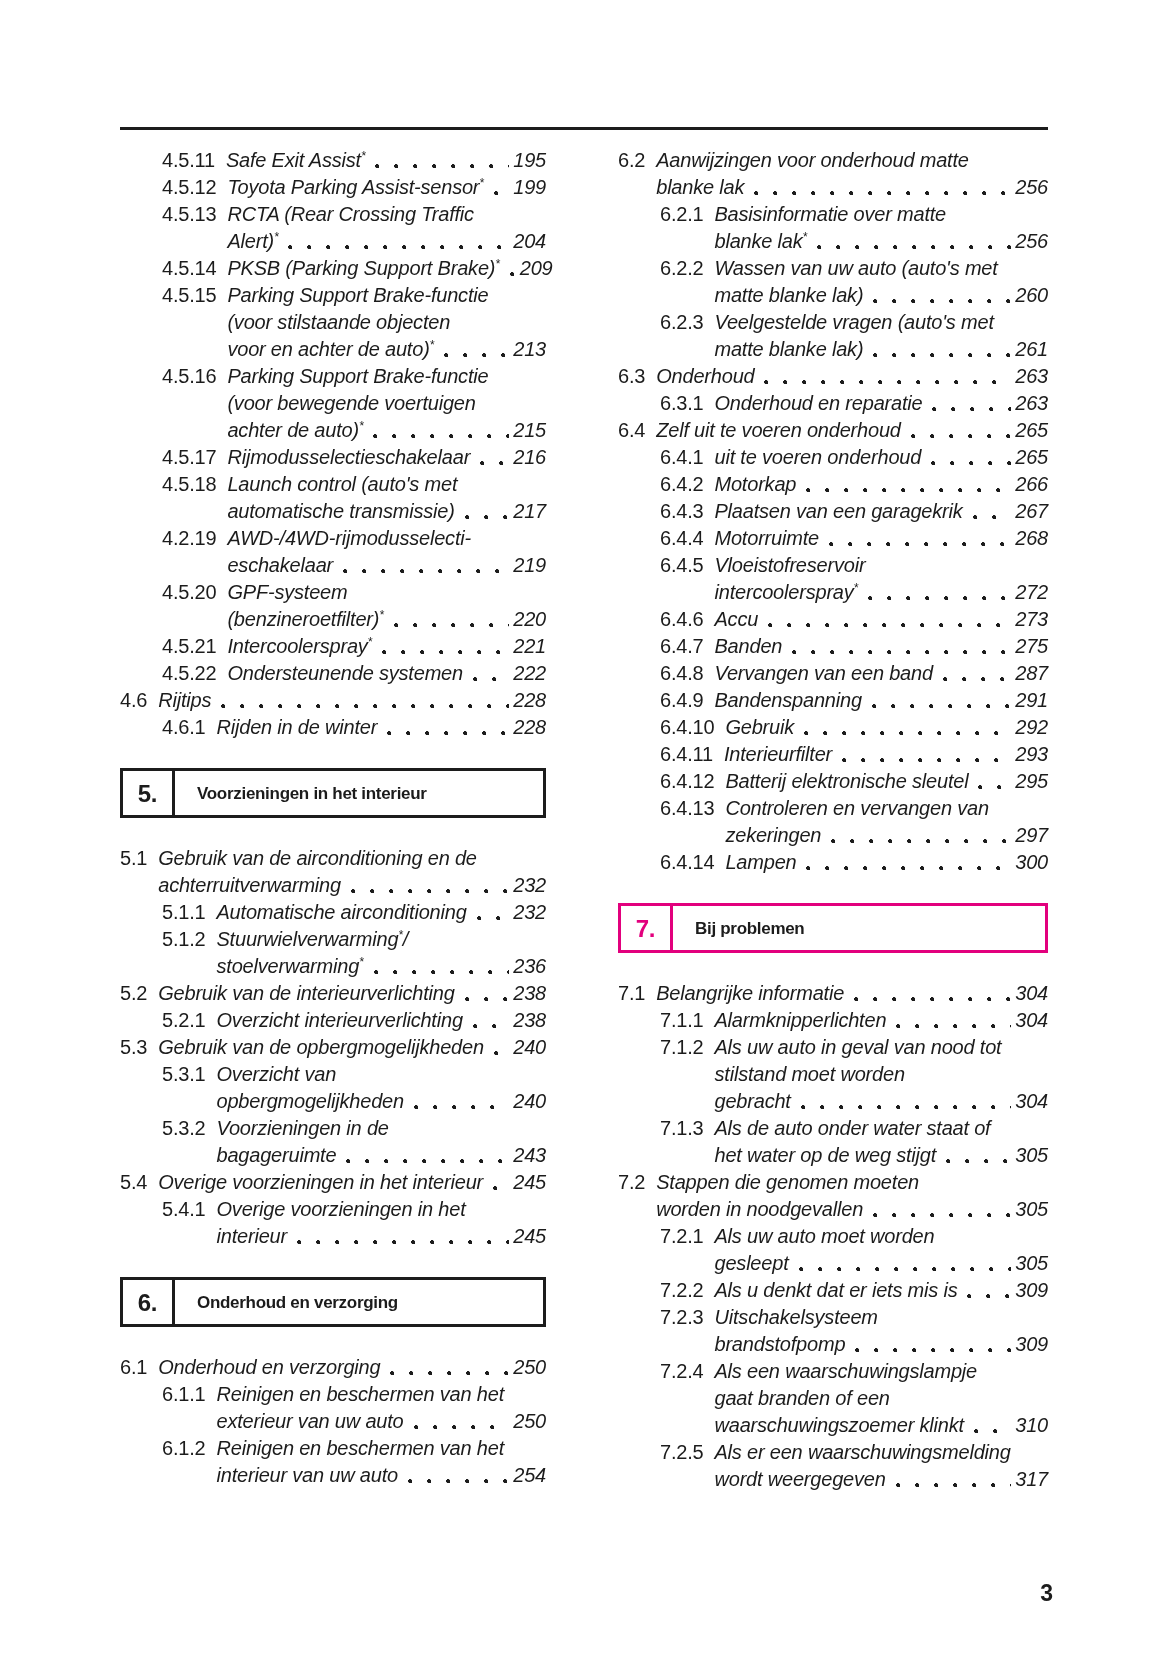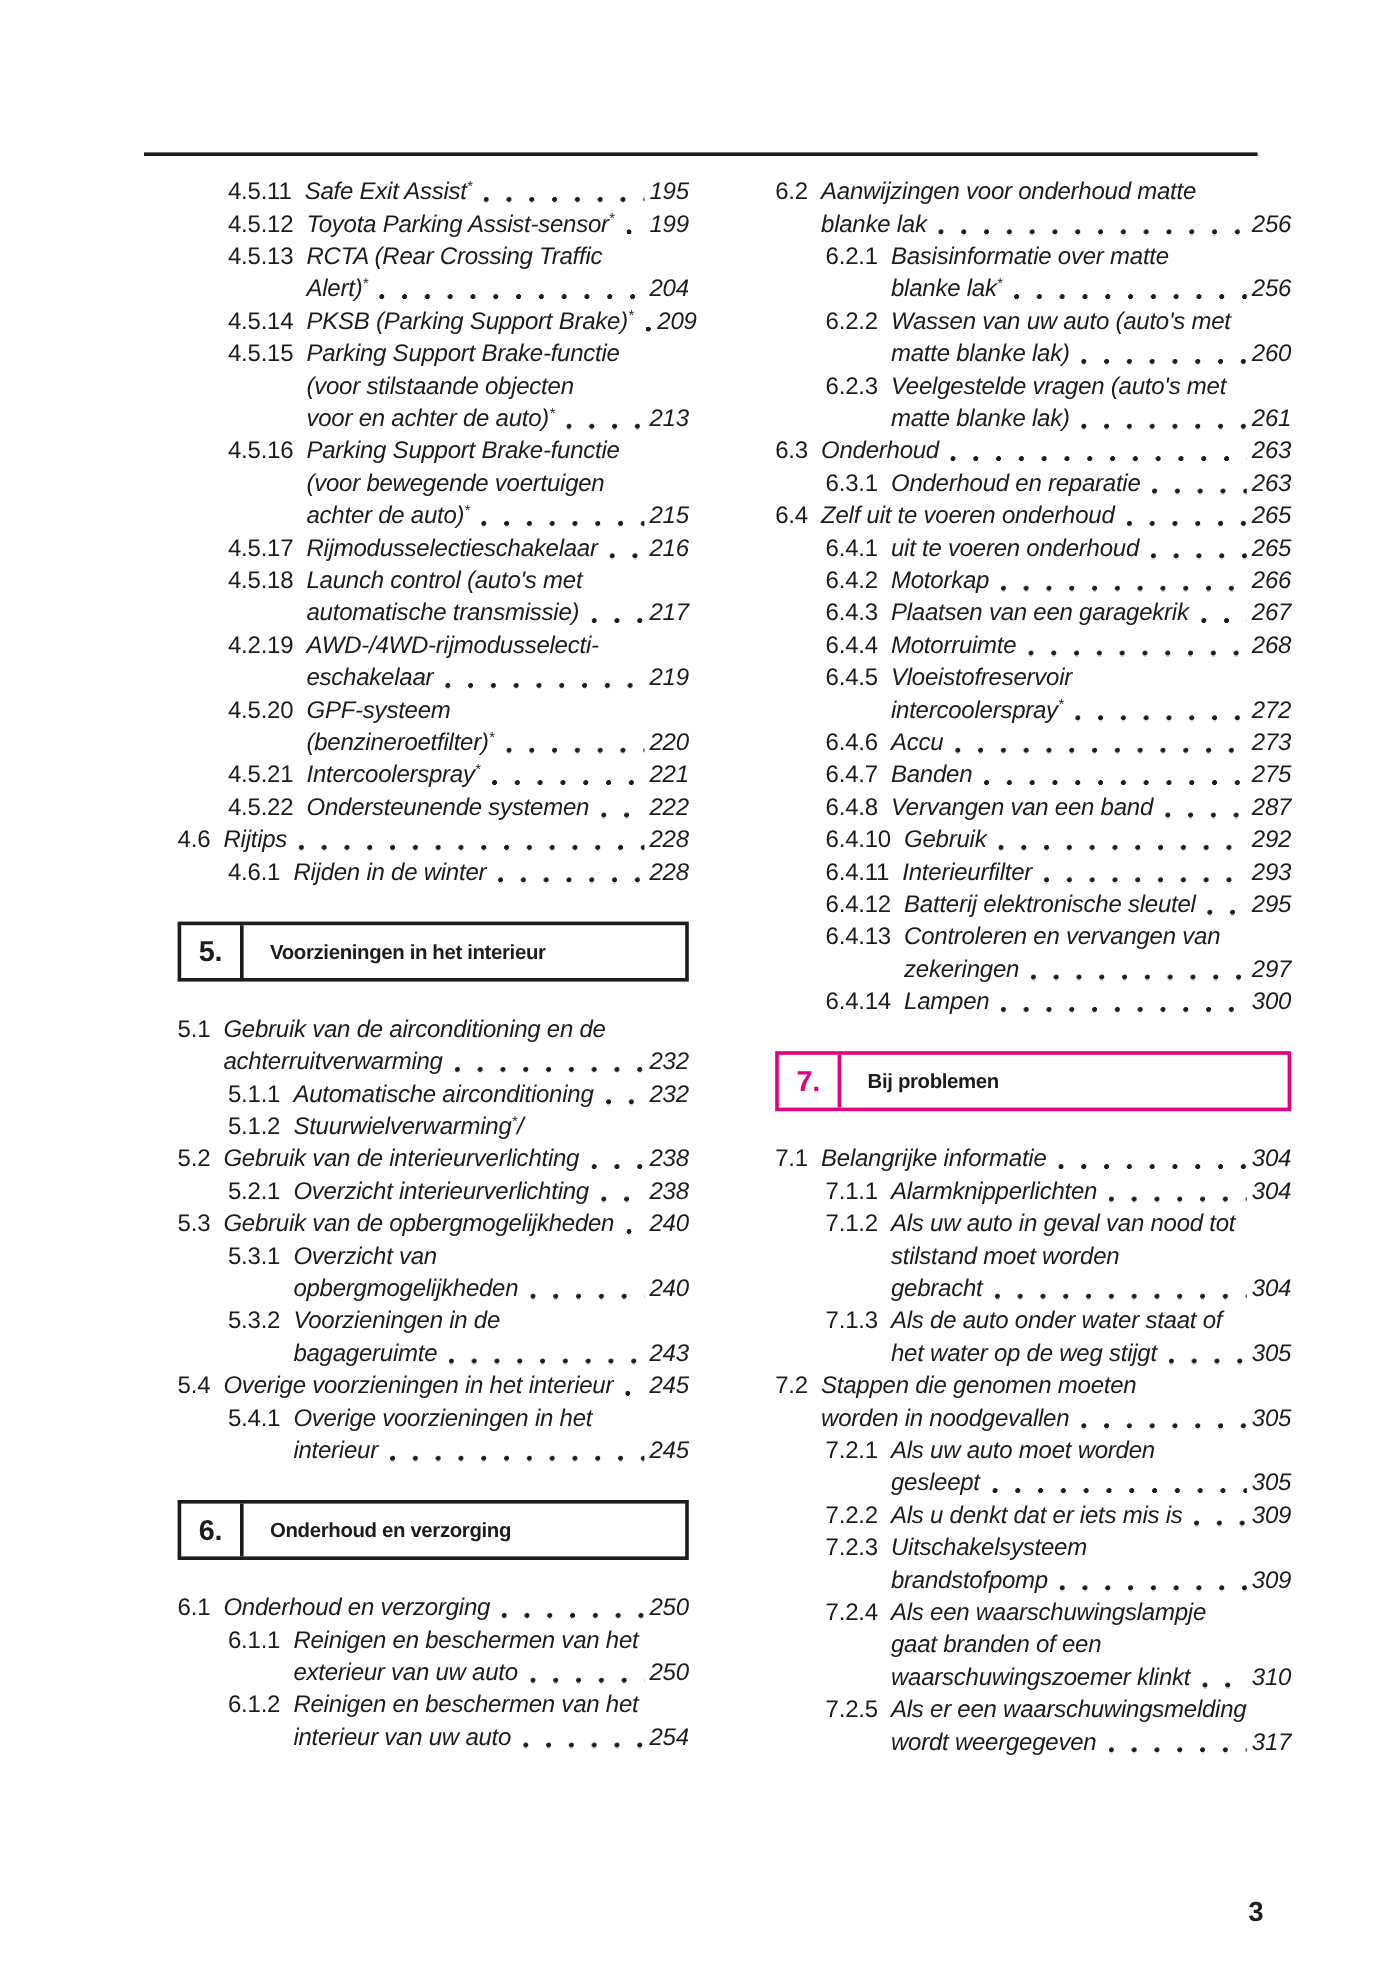--- a/index.html
+++ b/index.html
@@ -5,21 +5,21 @@
   html,body{margin:0;padding:0;background:#ffffff;}
   body{
     width:1165px;height:1653px;
     font-family:"Liberation Sans", sans-serif;
     color:#1c1c1c;
     position:relative;
     overflow:hidden;
   }
   .page{position:absolute;inset:0;}
   .top-rule{position:absolute;left:120px;top:127px;width:928px;height:3px;background:#1c1c1c;}
-  .col{position:absolute;top:147px;font-size:20px;line-height:27px;letter-spacing:-0.2px;margin-left:28px;}
+  .col{position:absolute;top:147px;font-size:20px;line-height:27px;letter-spacing:-0.2px;}
   .col-left{left:120px;width:426px;}
   .col-right{left:618px;width:430px;}
 
   .entry{display:flex;align-items:flex-start;}
   .entry .num{flex:0 0 auto;margin-right:11px;white-space:pre;}
   .entry.lvl3{padding-left:42px;}
   .entry .body{flex:1 1 auto;min-width:0;font-style:italic;}
   .bline{display:flex;align-items:baseline;}
   .bline .txt{white-space:nowrap;}
   sup{font-size:12px;line-height:0;position:relative;top:1px;vertical-align:super;}
@@ -242,20 +242,25 @@
             <span class="pg">232</span>
           </div>
         </div>
       </div>
       <div class="entry lvl3">
         <span class="num">5.1.2</span>
         <div class="body">
           <div class="bline">
             <span class="txt">Stuurwielverwarming<sup>*</sup>/</span>
           </div>
+          <div class="bline">
+            <span class="txt">stoelverwarming<sup>*</sup></span>
+            <span class="leader"></span>
+            <span class="pg">236</span>
+          </div>
         </div>
       </div>
       <div class="entry lvl2">
         <span class="num">5.2</span>
         <div class="body">
           <div class="bline">
             <span class="txt">Gebruik van de interieurverlichting</span>
             <span class="leader"></span>
             <span class="pg">238</span>
           </div>
@@ -527,20 +532,30 @@
           </div>
         </div>
       </div>
       <div class="entry lvl3">
         <span class="num">6.4.8</span>
         <div class="body">
           <div class="bline">
             <span class="txt">Vervangen van een band</span>
             <span class="leader"></span>
             <span class="pg">287</span>
+          </div>
+        </div>
+      </div>
+      <div class="entry lvl3">
+        <span class="num">6.4.9</span>
+        <div class="body">
+          <div class="bline">
+            <span class="txt">Bandenspanning</span>
+            <span class="leader"></span>
+            <span class="pg">291</span>
           </div>
         </div>
       </div>
       <div class="entry lvl3">
         <span class="num">6.4.10</span>
         <div class="body">
           <div class="bline">
             <span class="txt">Gebruik</span>
             <span class="leader"></span>
             <span class="pg">292</span>

